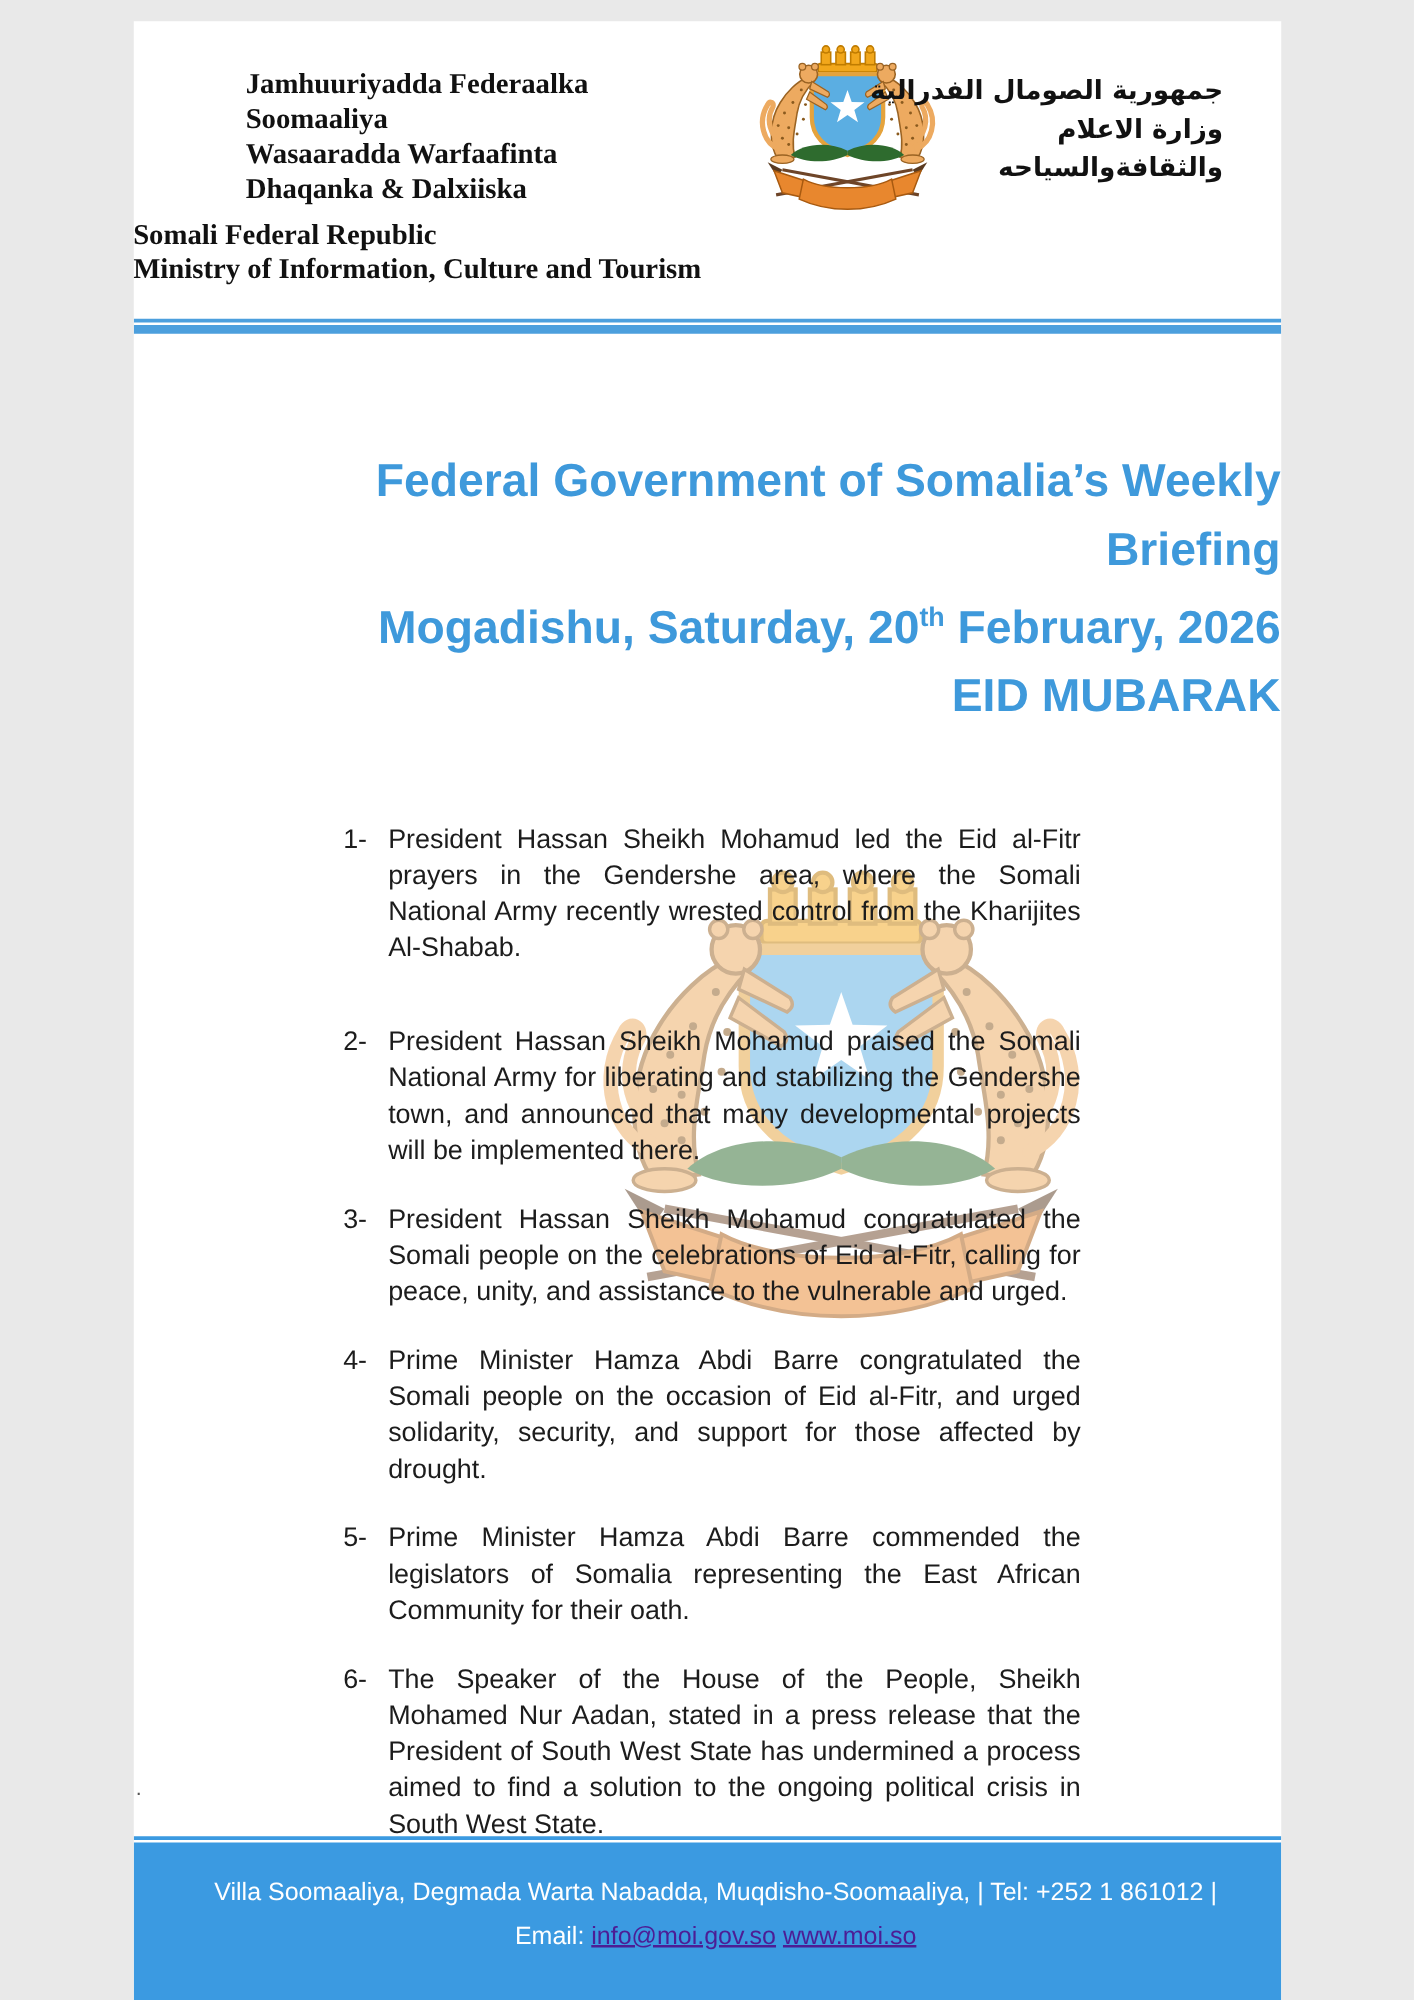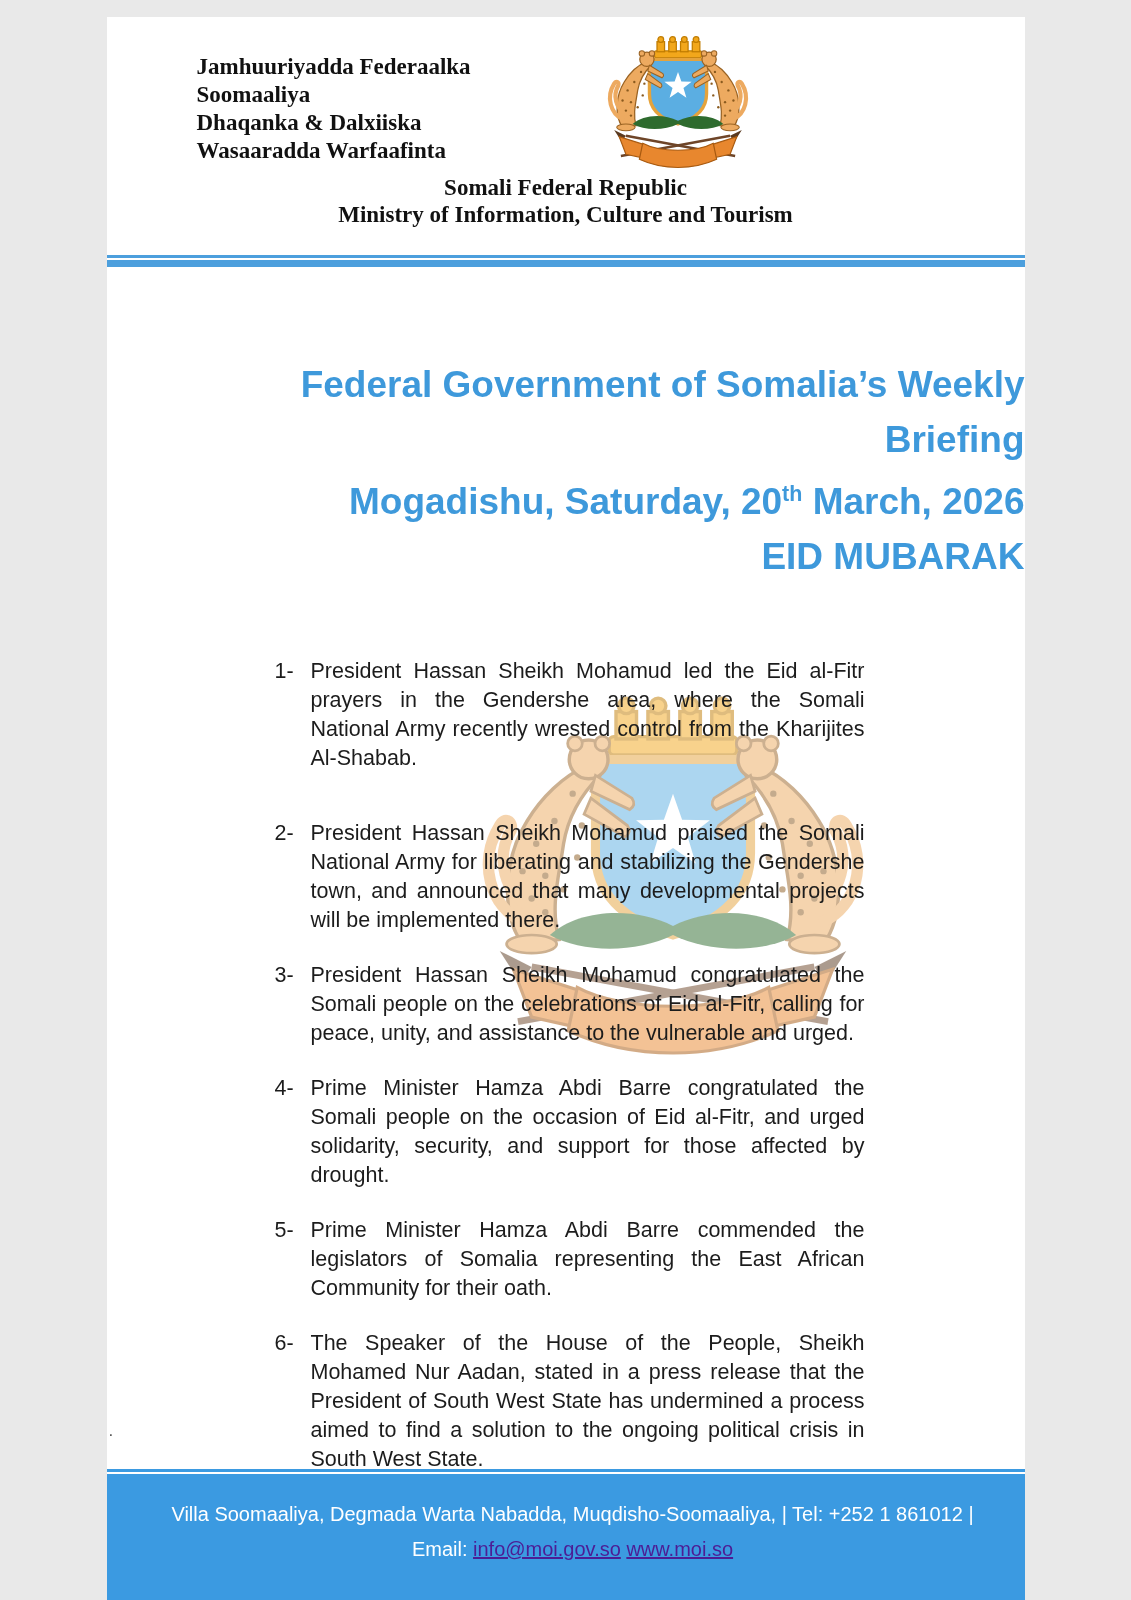--- a/index.html
+++ b/index.html
@@ -15,21 +15,21 @@
     font-family:"Liberation Serif", serif; font-weight:bold;
     font-size:23px; line-height:28px; color:#111;
   }
   .emblem { position:absolute; left:487px; top:12px; width:168px; height:148px; }
   .header-right {
     position:absolute; right:46px; top:40px; direction:rtl; text-align:right;
     font-family:"DejaVu Sans", sans-serif; font-weight:600;
     font-size:21px; line-height:31px; color:#111;
   }
   .header-center {
-    position:absolute; left:0; right:0; top:157px; text-align:center;
+    position:absolute; left:0; right:0; top:157px; 
     font-family:"Liberation Serif", serif; font-weight:bold;
     font-size:23px; line-height:27px; color:#111;
   }
   
   .divider { position:absolute; left:0; right:0; top:238px; }
   .divider .thin  { height:3px; background:#4c9fdd; margin-bottom:2px; }
   .divider .thick { height:7px; background:#4c9fdd; }
   
   .doc-title {
     position:absolute; left:0; right:0; top:340px; text-align:right;
@@ -126,43 +126,48 @@
       </g>
     </g>
   </defs>
 </svg>
 
 <div class="page">
 
   <div class="header-left">
     <div>Jamhuuriyadda Federaalka</div>
     <div>Soomaaliya</div>
+    <div>Wasaaradda Warfaafinta</div>
     <div>Dhaqanka &amp; Dalxiiska</div>
-    <div>Wasaaradda Warfaafinta</div>
   </div>
 
   <svg class="emblem" viewBox="0 0 200 170">
     <use href="#coat" xlink:href="#coat"></use>
   </svg>
 
+  <div class="header-right">
+    <div>جمهورية الصومال الفدرالية</div>
+    <div>وزارة الاعلام</div>
+    <div>والثقافةوالسياحه</div>
+  </div>
 
   <div class="header-center">
     <div>Somali Federal Republic</div>
     <div>Ministry of Information, Culture and Tourism</div>
   </div>
 
   <div class="divider">
     <div class="thin"></div>
     <div class="thick"></div>
   </div>
 
   <div class="doc-title">
     <div>Federal Government of Somalia’s Weekly</div>
     <div>Briefing</div>
-    <div><span>Mogadishu, Saturday, 20</span><sup>th</sup><span> March, 2026</span></div>
+    <div><span>Mogadishu, Saturday, 20</span><sup>th</sup><span> February, 2026</span></div>
     <div>EID MUBARAK</div>
   </div>
 
   <svg class="watermark" viewBox="0 0 200 170">
     <use href="#coat" xlink:href="#coat"></use>
   </svg>
 
   <div class="briefing">
     <div class="briefing-item">
       <span class="num">1-</span>

